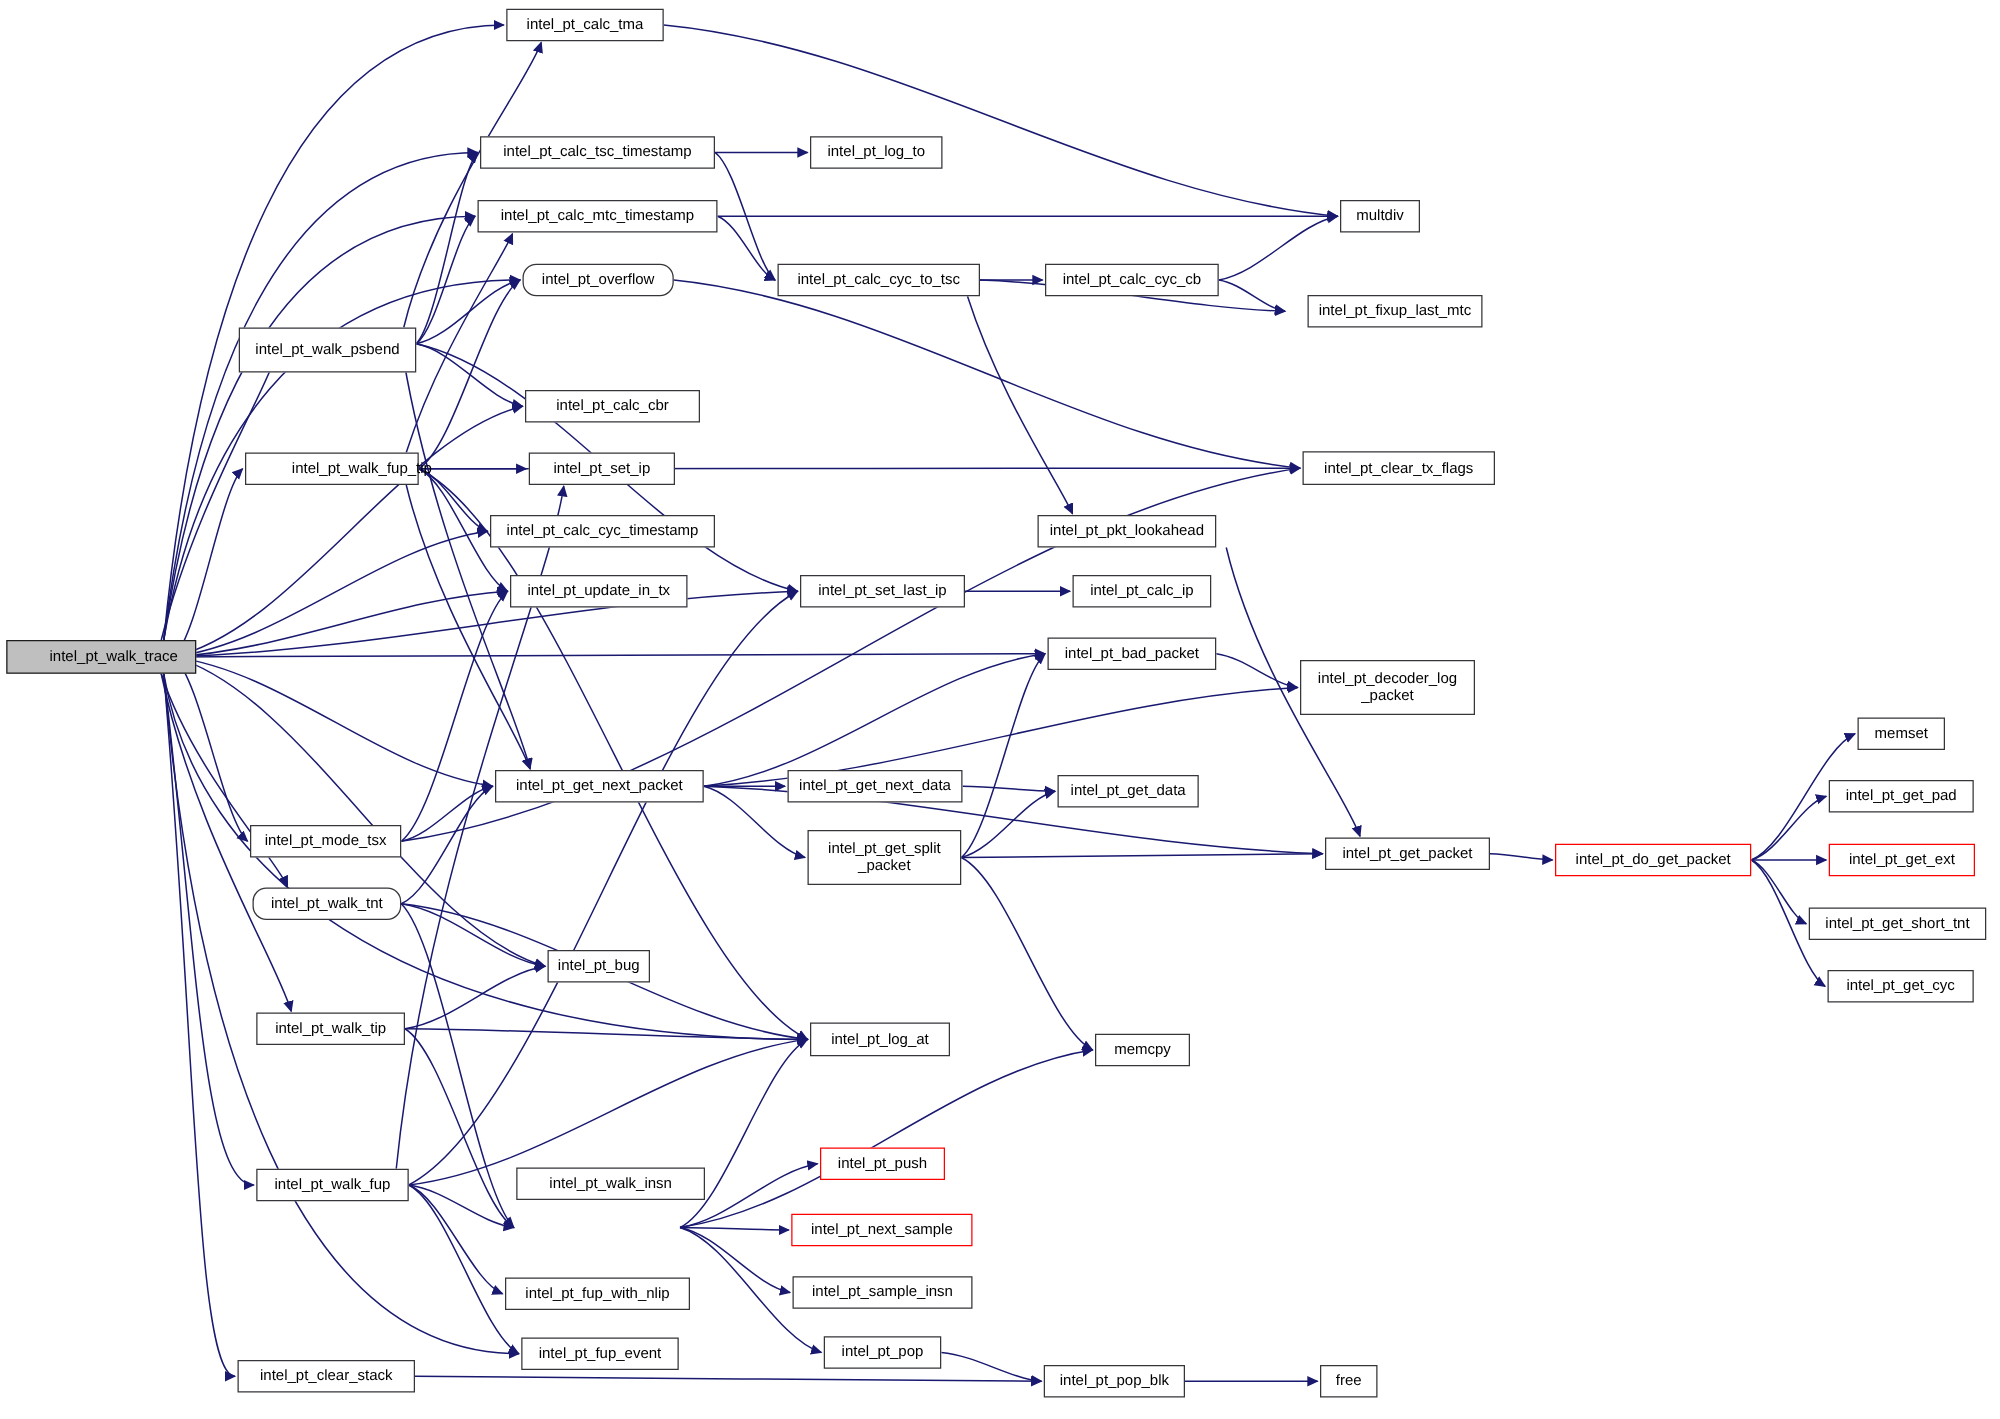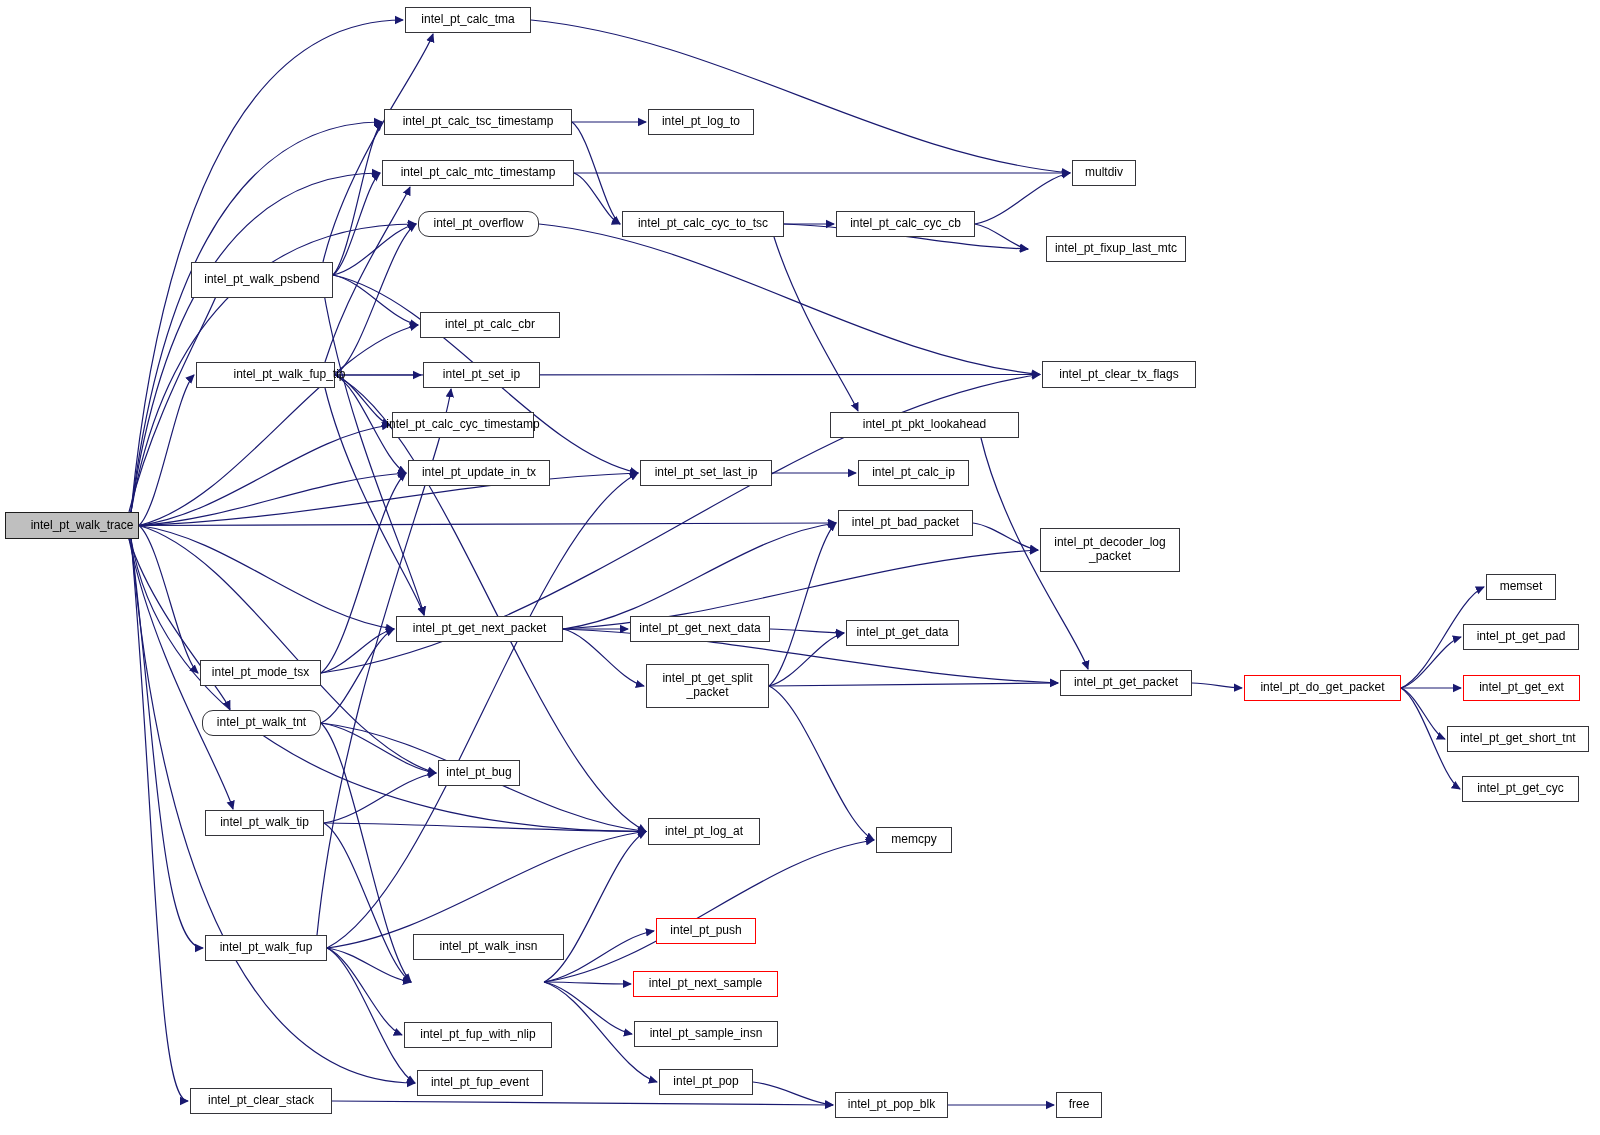--- a/index.html
+++ b/index.html
@@ -110,36 +110,36 @@
         <path class="edge" d="M1401,688 C1422.7,681.88 1441.3,643.12 1461,637" marker-end="url(#arrow)"></path>
         <path class="edge" d="M1401,688 C1422.7,688 1441.3,688 1461,688" marker-end="url(#arrow)"></path>
         <path class="edge" d="M1401,688 C1417.1,694.12 1430.9,732.88 1445,739" marker-end="url(#arrow)"></path>
         <path class="edge" d="M1401,688 C1422.35,700.12 1440.65,776.88 1460,789" marker-end="url(#arrow)"></path>
         <path class="edge" d="M332,1101 C508.04999999999995,1101.48 658.95,1104.52 833,1105" marker-end="url(#arrow)"></path>
         <path class="edge" d="M753,1082 C781.7,1084.76 806.3,1102.24 833,1105" marker-end="url(#arrow)"></path>
         <path class="edge" d="M948,1105 C985.8,1105 1018.2,1105 1054,1105" marker-end="url(#arrow)"></path>
       </g>
   </svg>
   <div id="nodes">
-      <div class="node root" style="left: 5px; top: 512px; width: 134px; height: 27px; padding-left: 20px;">intel_pt_walk_trace</div>
+      <div class="node root" style="left: 5px; top: 512px; width: 152px; height: 27px; padding-left: 20px;">intel_pt_walk_trace</div>
       <div class="node" style="left: 405px; top: 7px; width: 126px; height: 26px;">intel_pt_calc_tma</div>
       <div class="node" style="left: 384px; top: 109px; width: 188px; height: 26px;">intel_pt_calc_tsc_timestamp</div>
       <div class="node" style="left: 648px; top: 109px; width: 106px; height: 26px;">intel_pt_log_to</div>
       <div class="node" style="left: 382px; top: 160px; width: 192px; height: 26px;">intel_pt_calc_mtc_timestamp</div>
       <div class="node" style="left: 418px; top: 211px; width: 121px; height: 26px; border-radius: 11px;">intel_pt_overflow</div>
       <div class="node" style="left: 622px; top: 211px; width: 162px; height: 26px;">intel_pt_calc_cyc_to_tsc</div>
       <div class="node" style="left: 836px; top: 211px; width: 139px; height: 26px;">intel_pt_calc_cyc_cb</div>
       <div class="node" style="left: 1072px; top: 160px; width: 64px; height: 26px;">multdiv</div>
       <div class="node" style="left: 1030px; top: 236px; width: 140px; height: 26px; margin-left: 16px;">intel_pt_fixup_last_mtc</div>
       <div class="node" style="left: 191px; top: 262px; width: 142px; height: 36px;">intel_pt_walk_psbend</div>
       <div class="node" style="left: 420px; top: 312px; width: 140px; height: 26px;">intel_pt_calc_cbr</div>
       <div class="node" style="left: 196px; top: 362px; width: 139px; height: 26px; padding-left: 48px;">intel_pt_walk_fup_tip</div>
       <div class="node" style="left: 423px; top: 362px; width: 117px; height: 26px;">intel_pt_set_ip</div>
-      <div class="node" style="left: 392px; top: 412px; width: 142px; height: 26px;">intel_pt_calc_cyc_timestamp</div>
-      <div class="node" style="left: 830px; top: 412px; width: 189px; height: 26px;">intel_pt_pkt_lookahead</div>
+      <div class="node" style="left: 392px; top: 412px; width: 180px; height: 26px;">intel_pt_calc_cyc_timestamp</div>
+      <div class="node" style="left: 830px; top: 412px; width: 143px; height: 26px;">intel_pt_pkt_lookahead</div>
       <div class="node" style="left: 1042px; top: 361px; width: 154px; height: 27px;">intel_pt_clear_tx_flags</div>
       <div class="node" style="left: 408px; top: 460px; width: 142px; height: 26px;">intel_pt_update_in_tx</div>
       <div class="node" style="left: 640px; top: 460px; width: 132px; height: 26px;">intel_pt_set_last_ip</div>
       <div class="node" style="left: 858px; top: 460px; width: 111px; height: 26px;">intel_pt_calc_ip</div>
       <div class="node" style="left: 838px; top: 510px; width: 135px; height: 26px;">intel_pt_bad_packet</div>
       <div class="node" style="left: 1040px; top: 528px; width: 140px; height: 44px;">intel_pt_decoder_log
 _packet</div>
       <div class="node" style="left: 396px; top: 616px; width: 167px; height: 26px;">intel_pt_get_next_packet</div>
       <div class="node" style="left: 630px; top: 616px; width: 140px; height: 26px;">intel_pt_get_next_data</div>
       <div class="node" style="left: 846px; top: 620px; width: 113px; height: 26px;">intel_pt_get_data</div>

